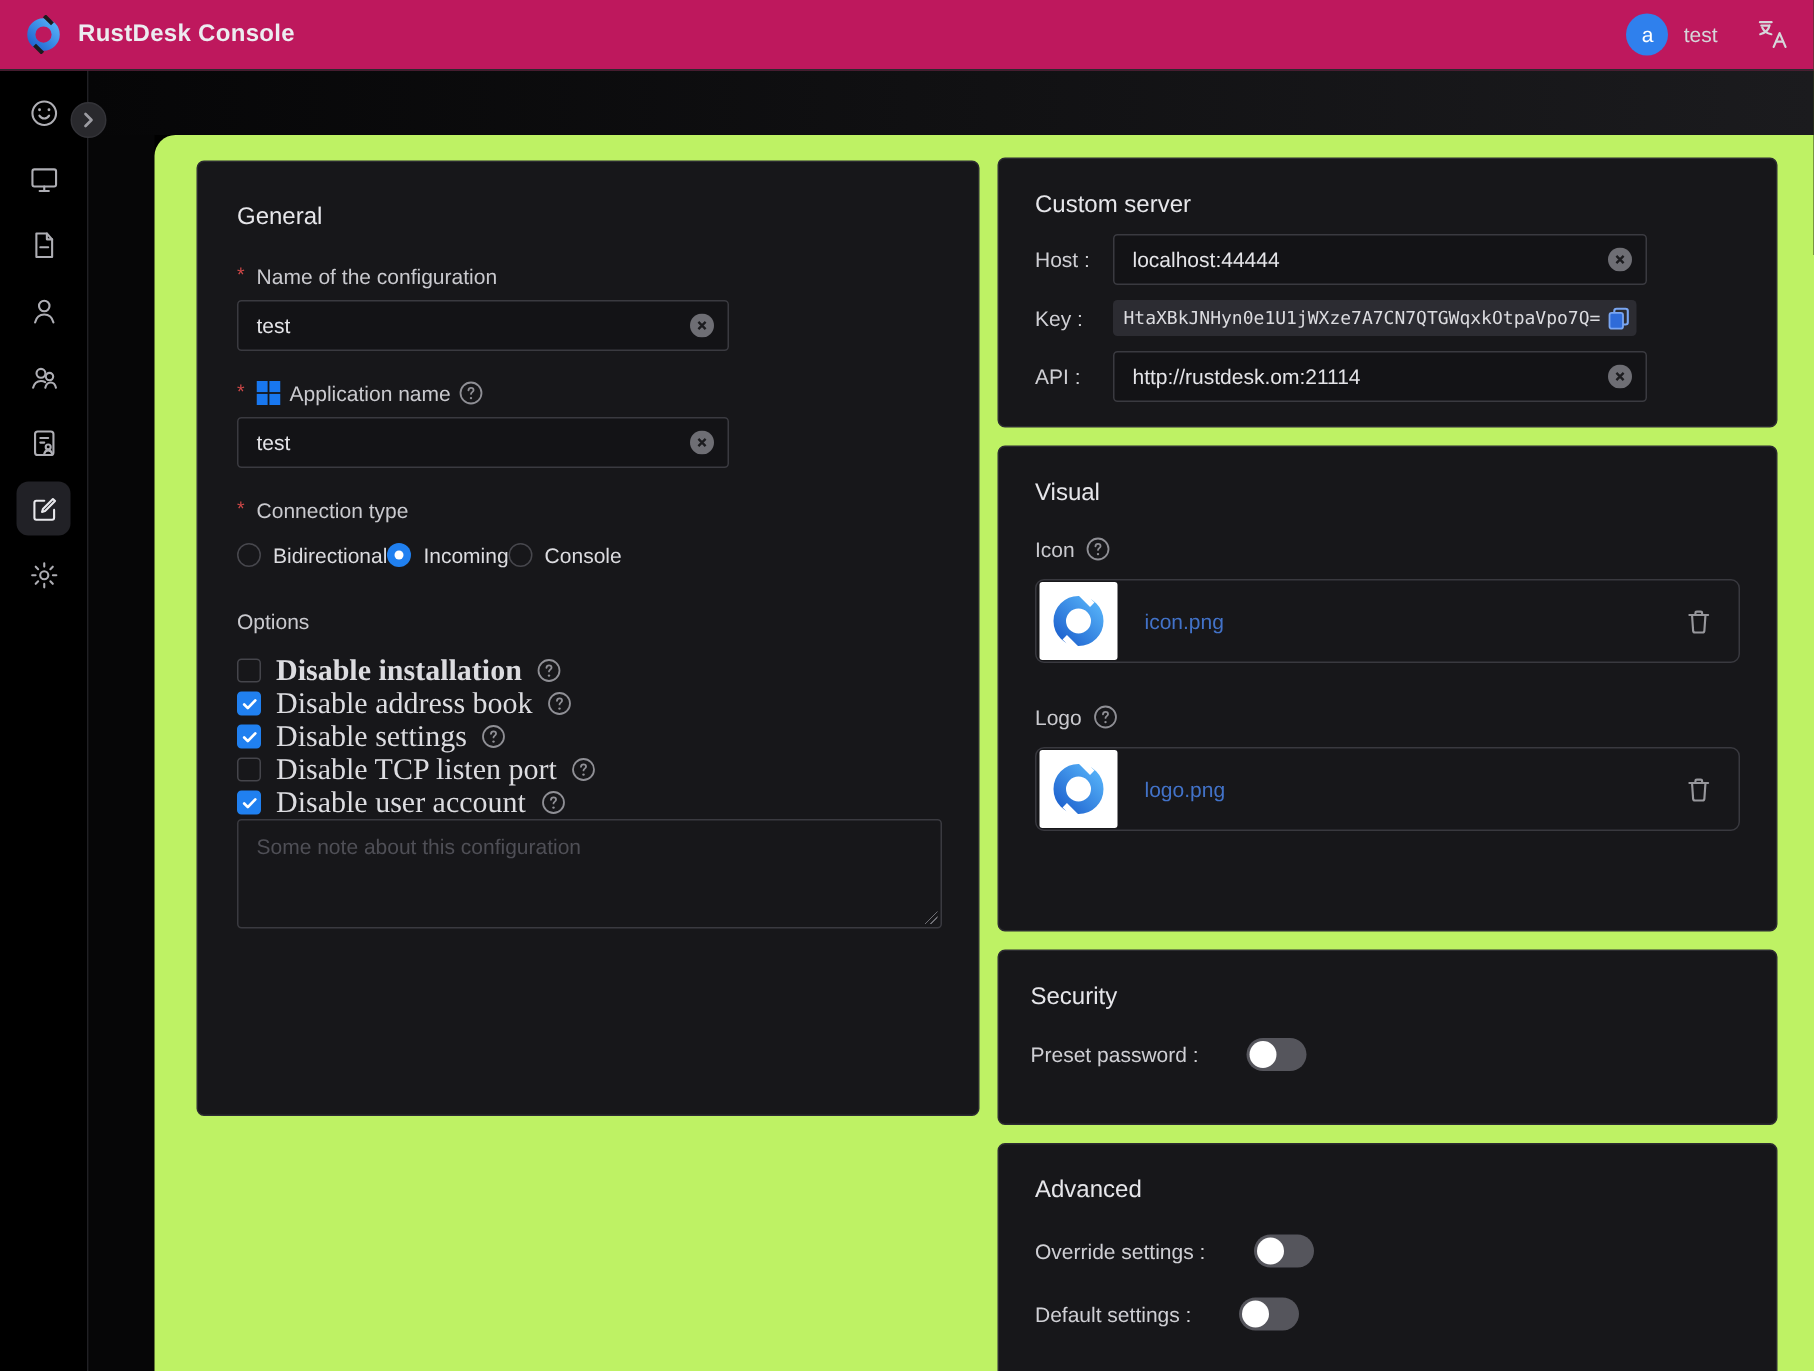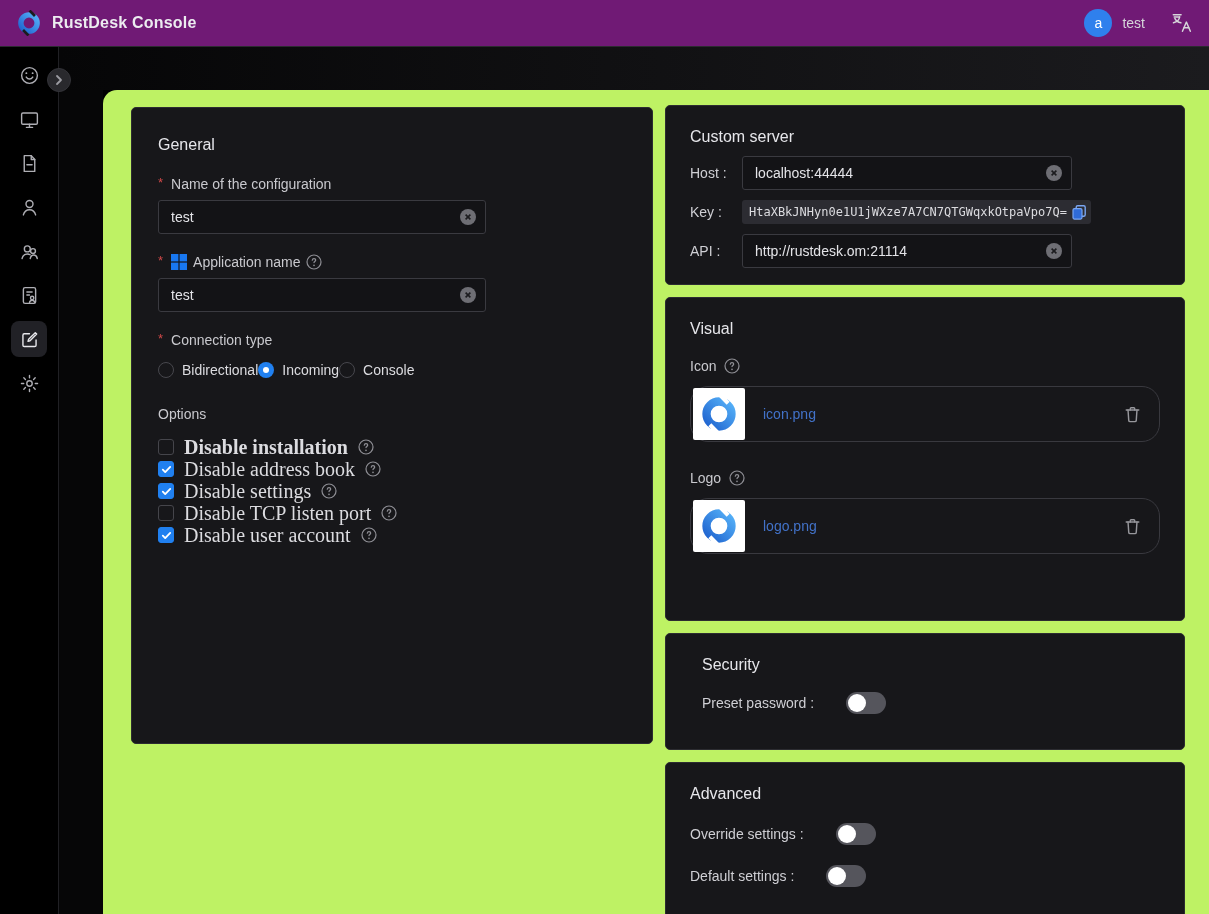--- a/index.html
+++ b/index.html
@@ -1,21 +1,21 @@
 <!DOCTYPE html>
 <html><head>
 <meta charset="utf-8">
 <style>
   * { margin:0; padding:0; box-sizing:border-box; }
   html,body { width:1209px; height:914px; overflow:hidden; background:#000;
               font-family:"Liberation Sans", sans-serif; color:#d8d8dc; }
 
   
   .header { position:absolute; left:0; top:0; width:1209px; height:47px;
-            background:#701a75; border-bottom:1px solid #2b2b2f;
+            background:#be185d; border-bottom:1px solid #2b2b2f;
             display:flex; align-items:center; padding:0 16px; z-index:20; }
   .brand { display:flex; align-items:center; gap:10px; }
   .brand-logo { width:26px; height:26px; }
   .brand-title { font-size:16px; font-weight:700; color:#ececf0; letter-spacing:.2px; }
   .header-spacer { flex:1; }
   .avatar { width:28px; height:28px; border-radius:50%; background:#2f80ed; color:#fff;
             display:flex; align-items:center; justify-content:center; font-size:14px; }
   .username { font-size:14px; color:#d6d6da; margin:0 26px 0 10px; }
   .translate { width:22px; height:22px; color:#d6d6da; cursor:pointer; }
 
@@ -83,39 +83,39 @@
   .note-wrap textarea::placeholder { color:#4f4f56; }
   .resize-grip { position:absolute; right:3px; bottom:3px; width:9px; height:9px; pointer-events:none;
                  background:linear-gradient(135deg,transparent 0 50%,#6e6e74 50% 57%,transparent 57% 72%,#6e6e74 72% 79%,transparent 79%); }
 
   
   .col-right { width:520px; margin-left:12px; display:flex; flex-direction:column; gap:12px; }
   .server-card { height:180px; padding:22px 24px; }
   .srv-row { display:flex; align-items:center; margin-top:10px; }
   .srv-row:first-of-type { margin-top:18px; }
   .srv-label { width:52px; font-size:14px; color:#cfcfd4; flex:none; }
-  .srv-input { position:relative; width:330px; height:34px; }
+  .srv-input { position:relative; width:356px; height:34px; }
   .srv-input input { width:100%; height:100%; background:#131316; border:1px solid #3a3a40;
                      border-radius:3px; color:#e4e4e8; font-size:14px; padding:0 34px 0 12px; outline:none;
                      font-family:"Liberation Sans",sans-serif; }
   .key-pill { display:flex; align-items:center; gap:4px; background:#2c2c32; border-radius:3px;
               height:24px; padding:0 4px 0 7px; }
   .key-text { font-family:"DejaVu Sans Mono", monospace; font-size:12px; color:#dcdce0; white-space:nowrap; }
   .copy-btn { width:16px; height:16px; cursor:pointer; flex:none; }
 
   .visual-card { height:324px; padding:22px 24px; }
   .vis-label { display:flex; align-items:center; gap:8px; font-size:14px; color:#c9c9ce; margin:20px 0 12px; }
-  .file-row { height:56px; border:1px solid #39393f; border-radius:18px; display:flex; align-items:center; }
+  .file-row { height:56px; border:1px solid #39393f; border-radius:6px; display:flex; align-items:center; }
   .thumb { width:52px; height:52px; margin-left:2px; background:#fff; border-radius:2px;
            display:flex; align-items:center; justify-content:center; flex:none; }
   .thumb svg { width:40px; height:40px; }
   .file-name { margin-left:18px; font-size:14px; color:#4272c8; cursor:pointer; }
   .trash { margin-left:auto; margin-right:18px; width:17px; height:17px; color:#97979c; cursor:pointer; }
 
-  .security-card { height:117px; padding:22px 36px; }
+  .security-card { height:117px; padding:22px 21px; }
   .toggle-row { display:flex; align-items:center; margin-top:18px;gap:20px; }
   .toggle-label { font-size:14px; color:#cfcfd4; margin-right:12px; }
   .toggle { width:40px; height:22px; border-radius:11px; background:#55555c; position:relative; cursor:pointer; flex:none; }
   .toggle::after { content:""; position:absolute; left:2px; top:2px; width:18px; height:18px;
                    border-radius:50%; background:#fff; }
 
   .advanced-card { height:190px; padding:22px 24px; }
   .advanced-card .toggle-row { margin-top:20px; }
 
   .icon-stroke { fill:none; stroke:currentColor; stroke-width:1.6; stroke-linecap:round; stroke-linejoin:round; }
@@ -365,20 +365,24 @@
             </svg>
           </span>
         <span>Disable user account</span>
         <svg class="help" viewBox="0 0 16 16">
             <circle cx="8" cy="8" r="7" fill="none" stroke="currentColor" stroke-width="1.2"></circle>
             <path d="M6.3 6.2c.1-1 .8-1.6 1.7-1.6.9 0 1.7.6 1.7 1.5 0 1.2-1.7 1.4-1.7 2.5" fill="none" stroke="currentColor" stroke-width="1.2" stroke-linecap="round"></path>
             <path d="M8 11.4h.01" stroke="currentColor" stroke-width="1.6" stroke-linecap="round"></path>
           </svg>
       </div>
 
+      <div class="note-wrap">
+        <textarea placeholder="Some note about this configuration" style=""></textarea>
+        <span class="resize-grip"></span>
+      </div>
     </div>
   </div>
 
   <div class="col-right">
 
     <div class="card server-card">
       <div class="card-title">Custom server</div>
       <div class="srv-row">
         <div class="srv-label">Host :</div>
         <div class="srv-input">

